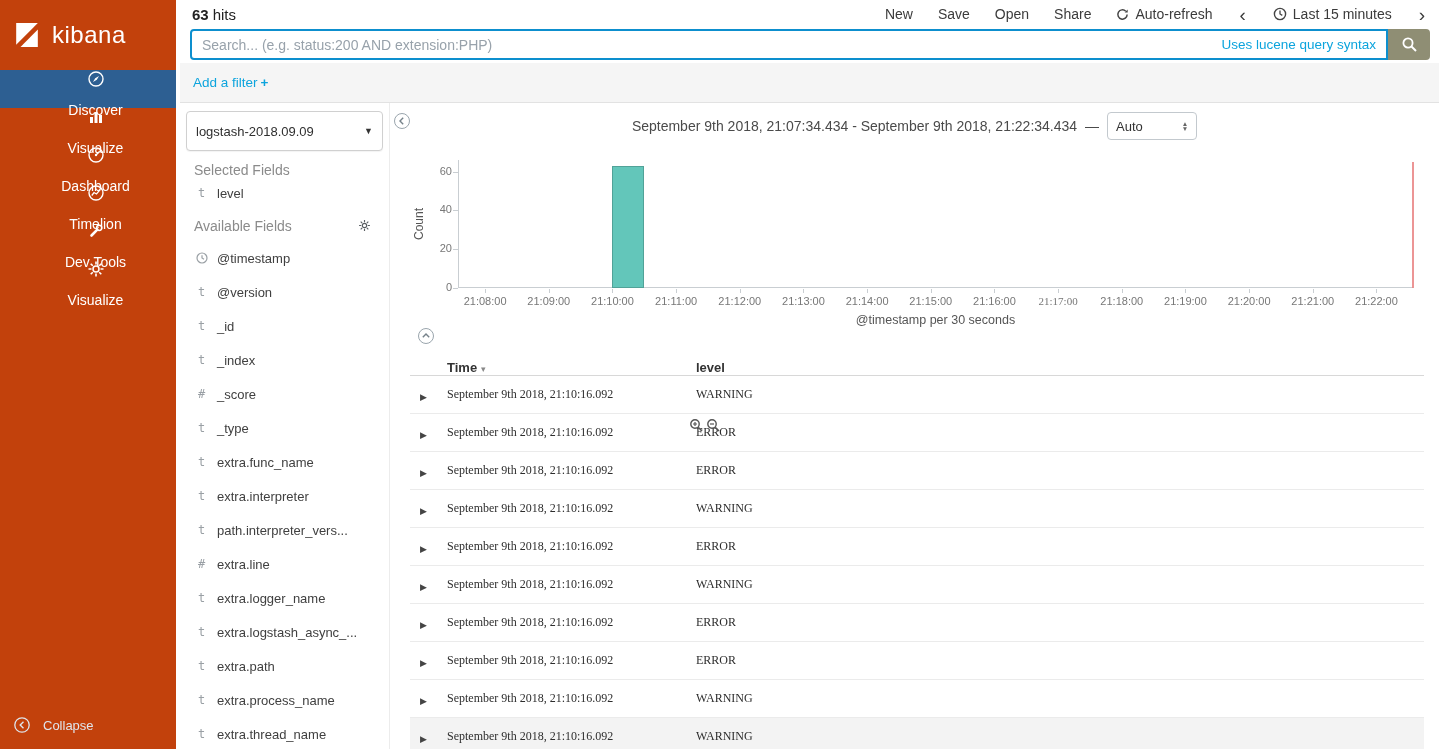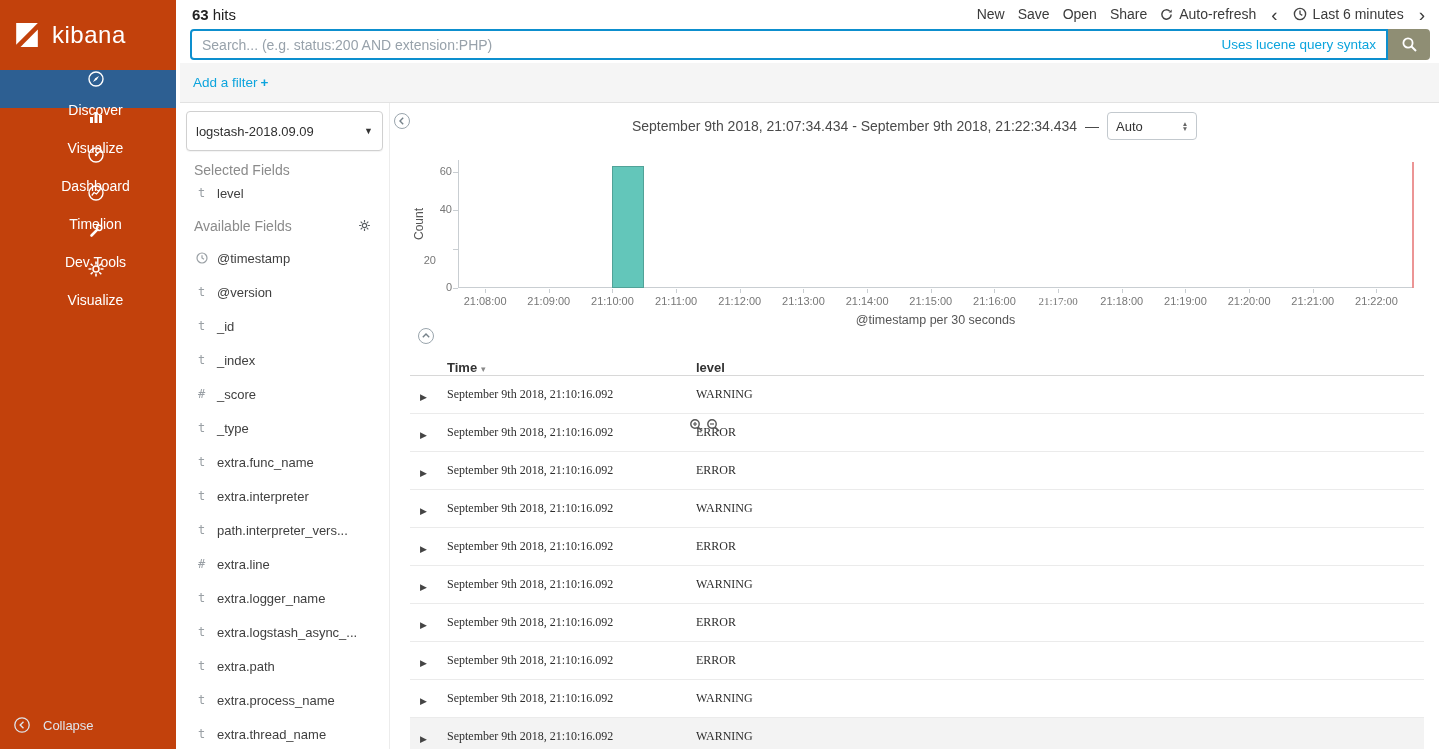--- a/index.html
+++ b/index.html
@@ -12,21 +12,21 @@
   .brand-text { font-size:24px; color:#fff; letter-spacing:.5px; }
   .nav-item { height:38px; display:flex; align-items:center; gap:14px; padding-left:15px; font-size:14px; color:#fff; cursor:pointer;flex-direction:column; }
   .nav-item.active { background:#2d5f92; }
   .nico { width:18px; height:18px; display:inline-flex; color:#fff; }
   .collapse-btn { position:absolute; left:0; bottom:6px; width:100%; height:36px; display:flex; align-items:center; gap:12px; padding-left:13px; font-size:13px; color:#dfe5ec; cursor:pointer; }
 
   
   .topbar { position:absolute; left:180px; top:0; right:0; height:28px; display:flex; align-items:center; padding:0 12px; background:#fff; }
   .hits { font-size:15px; color:#222; }
   .hits b { font-weight:bold; margin-right:4px; }
-  .top-menu { margin-left:auto; display:flex; align-items:center; gap:13px; }
+  .top-menu { margin-left:auto; display:flex; align-items:center; gap:25px; }
   .menu-item { font-size:14px; color:#3b3b3b; cursor:pointer; display:flex; align-items:center; gap:6px; white-space:nowrap; }
   .ticon { display:inline-flex; }
   .chev-btn { font-size:19px; color:#3b3b3b; cursor:pointer; line-height:1; padding:0 2px; }
 
   
   .search-row { position:absolute; left:190px; top:29px; right:9px; height:31px; display:flex; z-index:4; }
   .search-box { flex:1; position:relative; border:2px solid #0d8fce; border-radius:4px 0 0 4px; background:#fff; display:flex; align-items:center; }
   .search-box input { border:none; outline:none; width:100%; height:100%; padding:0 185px 0 10px; font-size:14px; color:#333; font-family:inherit; background:transparent; }
   .search-box input::placeholder { color:#98a2ab; }
   .lucene { position:absolute; right:10px; font-size:13.5px; color:#0ca4dd; cursor:pointer; text-decoration:none; white-space:nowrap; }
@@ -183,21 +183,21 @@
       <span>Auto-refresh</span>
     </span>
     <span class="chev-btn">‹</span>
     <span class="menu-item">
       <span class="ticon">
         <svg width="14" height="14" viewBox="0 0 14 14">
             <circle cx="7" cy="7" r="5.6" fill="none" stroke="#444" stroke-width="1.4"></circle>
             <path d="M7 3.6V7l2.3 1.4" fill="none" stroke="#444" stroke-width="1.3"></path>
           </svg>
       </span>
-      <span>Last 6 minutes</span>
+      <span>Last 15 minutes</span>
     </span>
     <span class="chev-btn">›</span>
   </div>
 </header>
 
 <div class="search-row">
   <div class="search-box">
     <input placeholder="Search... (e.g. status:200 AND extension:PHP)" style="">
     <a class="lucene">Uses lucene query syntax</a>
   </div>
@@ -326,21 +326,21 @@
           <i>▼</i>
         </span>
     </div>
   </div>
 
   <div class="chart-area" id="chart-area">
       <div class="ylabel">Count</div>
       <div class="plot" style="left: 68px; top: 57px; width: 955px; height: 128px;"></div>
       <div class="ytick-label" style="left: 24px; top: 178px;">0</div>
       <div class="tickmark" style="left: 63px; top: 185px; width: 5px; height: 1px;"></div>
-      <div class="ytick-label" style="left: 8px; top: 139.212px; margin-top: 12px;">20</div>
+      <div class="ytick-label" style="left: 24px; top: 139.212px;">20</div>
       <div class="tickmark" style="left: 63px; top: 146.212px; width: 5px; height: 1px;"></div>
       <div class="ytick-label" style="left: 24px; top: 100.424px;">40</div>
       <div class="tickmark" style="left: 63px; top: 107.424px; width: 5px; height: 1px;"></div>
       <div class="ytick-label" style="left: 24px; top: 61.6364px;">60</div>
       <div class="tickmark" style="left: 63px; top: 68.6364px; width: 5px; height: 1px;"></div>
       <div class="xtick-label" style="left: 63.1284px; top: 192px;">21:08:00</div>
       <div class="tickmark" style="left: 95.1284px; top: 186px; width: 1px; height: 4px;"></div>
       <div class="xtick-label" style="left: 126.795px; top: 192px;">21:09:00</div>
       <div class="tickmark" style="left: 158.795px; top: 186px; width: 1px; height: 4px;"></div>
       <div class="xtick-label" style="left: 190.462px; top: 192px;">21:10:00</div>

